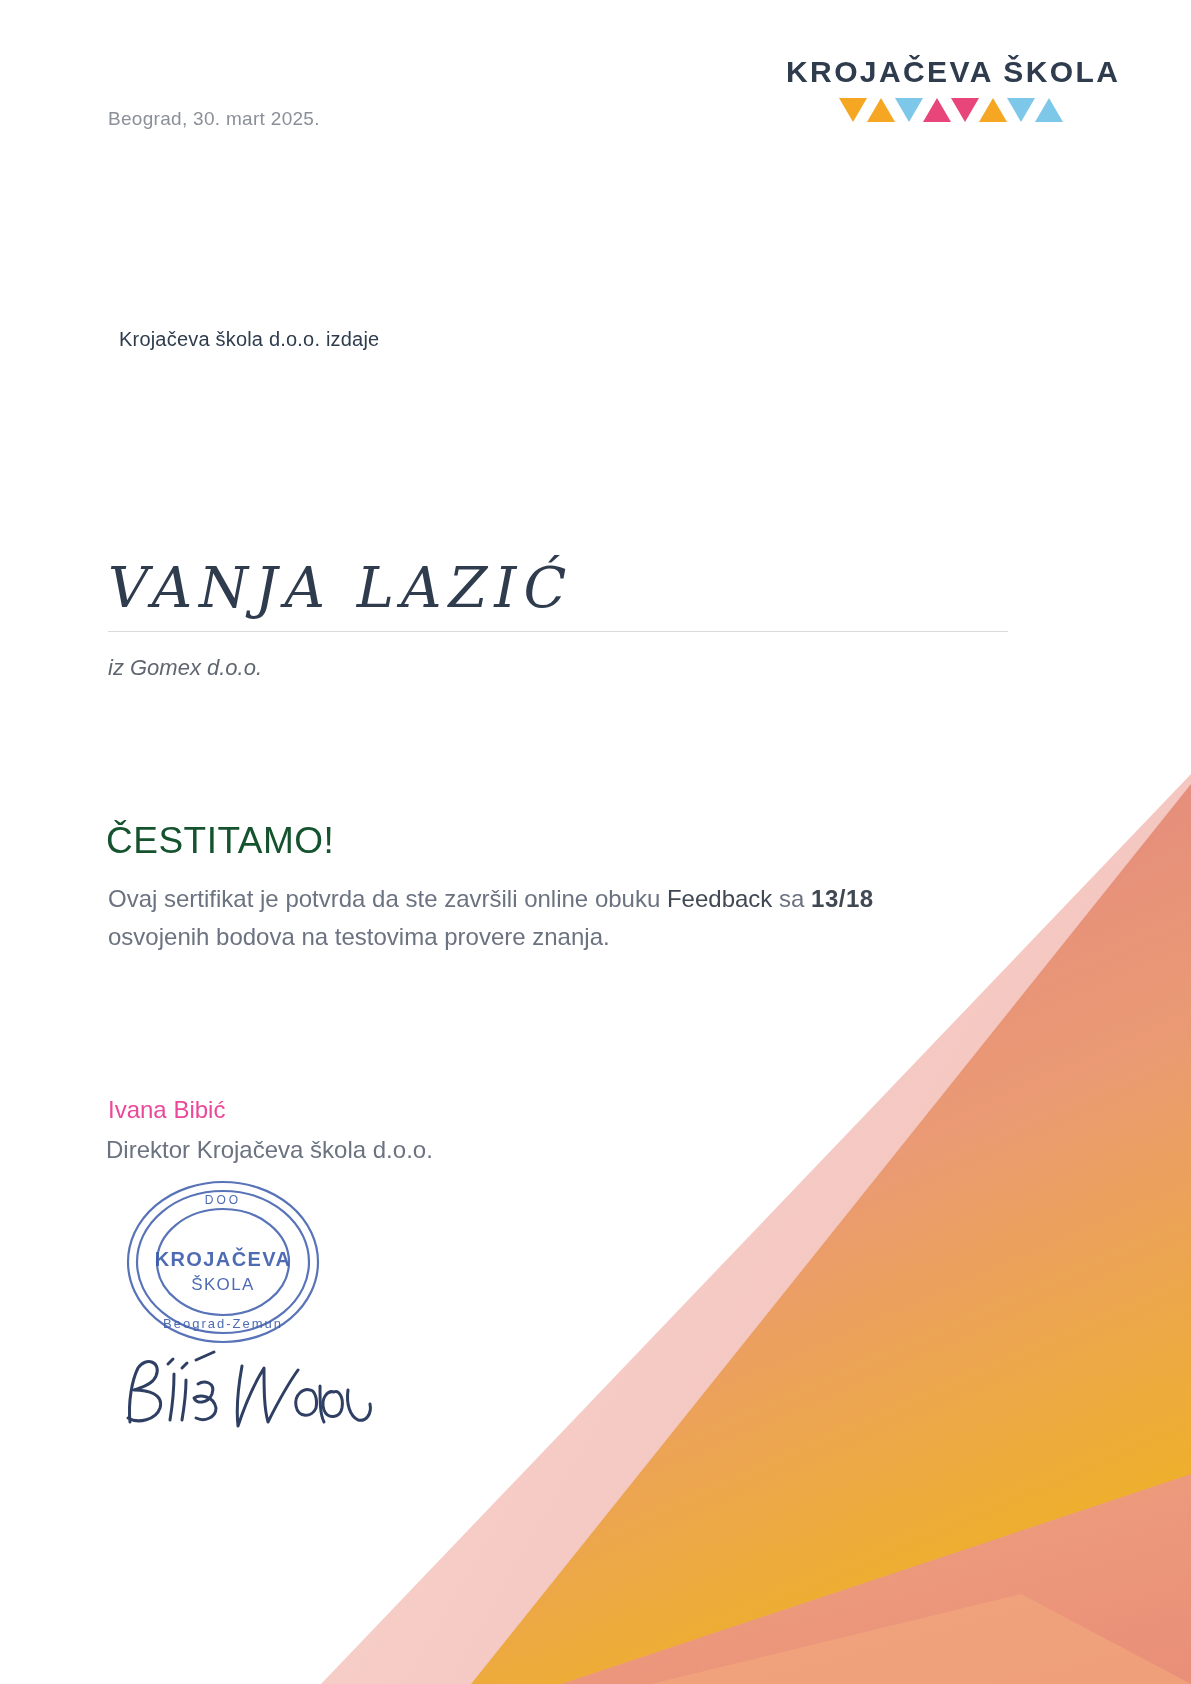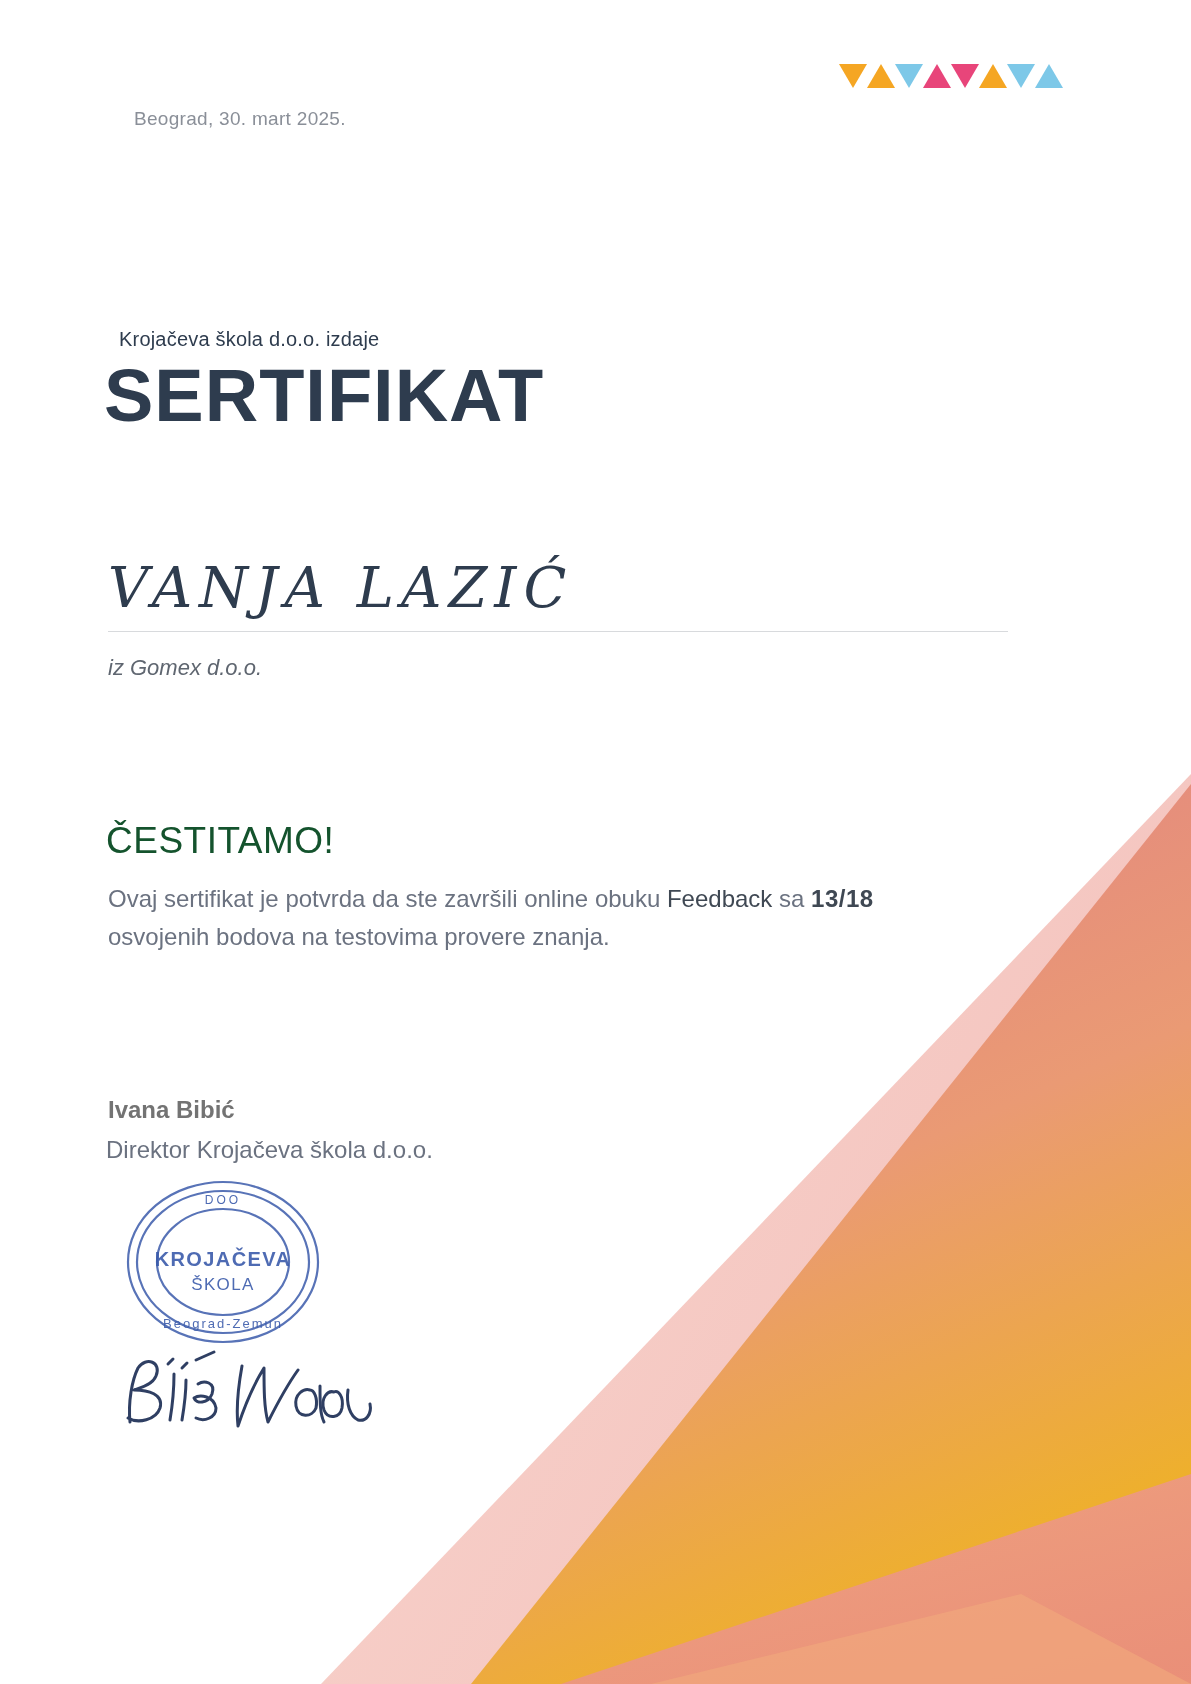--- a/index.html
+++ b/index.html
@@ -30,21 +30,20 @@
   }
 
   
   .date-line {
     position: absolute;
     left: 108px;
     top: 108px;
     font-size: 19px;
     color: #8a8f98;
     letter-spacing: 0.3px;
-    margin-left: 26px;
   }
   .logo-block {
     position: absolute;
     right: 75px;
     top: 55px;
     width: 330px;
     text-align: center;
   }
   .logo-text {
     font-size: 30px;
@@ -147,22 +146,22 @@
     font-weight: bold;
     letter-spacing: 0.5px;
   }
 
   
   .signer-name {
     position: absolute;
     left: 108px;
     top: 1096px;
     font-size: 24px;
-    font-weight: bold;
-    color: #737373;
+    font-weight: normal;
+    color: #ec4899;
   }
   .signer-role {
     position: absolute;
     left: 106px;
     top: 1136px;
     font-size: 24px;
     color: #6b7280;
   }
 
   .stamp {
@@ -207,34 +206,34 @@
     <polygon points="870,10 870,910 150,910" fill="url(#g1)"></polygon>
 
     <polygon points="870,700 870,910 240,910" fill="url(#g2)" opacity="0.85"></polygon>
 
     <polygon points="330,910 700,820 870,910" fill="#f0a57c" opacity="0.75"></polygon>
   </svg>
 
   <div class="date-line">Beograd, 30. mart 2025.</div>
 
   <div class="logo-block">
+    <div class="logo-text">KROJAČEVA ŠKOLA</div>
     <div class="logo-tri-row">
       <span class="tri" style="border-top-color: rgb(245, 166, 35);"></span>
       <span class="tri up" style="border-bottom-color: rgb(245, 166, 35);"></span>
       <span class="tri" style="border-top-color: rgb(125, 200, 232);"></span>
       <span class="tri up" style="border-bottom-color: rgb(232, 69, 122);"></span>
       <span class="tri" style="border-top-color: rgb(232, 69, 122);"></span>
       <span class="tri up" style="border-bottom-color: rgb(245, 166, 35);"></span>
       <span class="tri" style="border-top-color: rgb(125, 200, 232);"></span>
       <span class="tri up" style="border-bottom-color: rgb(125, 200, 232);"></span>
     </div>
   </div>
 
   <div class="issuer">Krojačeva škola d.o.o. izdaje</div>
-  <div class="title">SERTIFIKAT</div>
 
   <div class="recipient">VANJA LAZIĆ</div>
   <div class="recipient-rule"></div>
   <div class="recipient-company">iz Gomex d.o.o.</div>
 
   <div class="congrats">ČESTITAMO!</div>
 
   <div class="blurb">
     <span>Ovaj sertifikat je potvrda da ste završili online obuku </span><b>Feedback</b><span> sa </span><span class="score">13/18</span><br>
     <span>osvojenih bodova na testovima provere znanja.</span>

